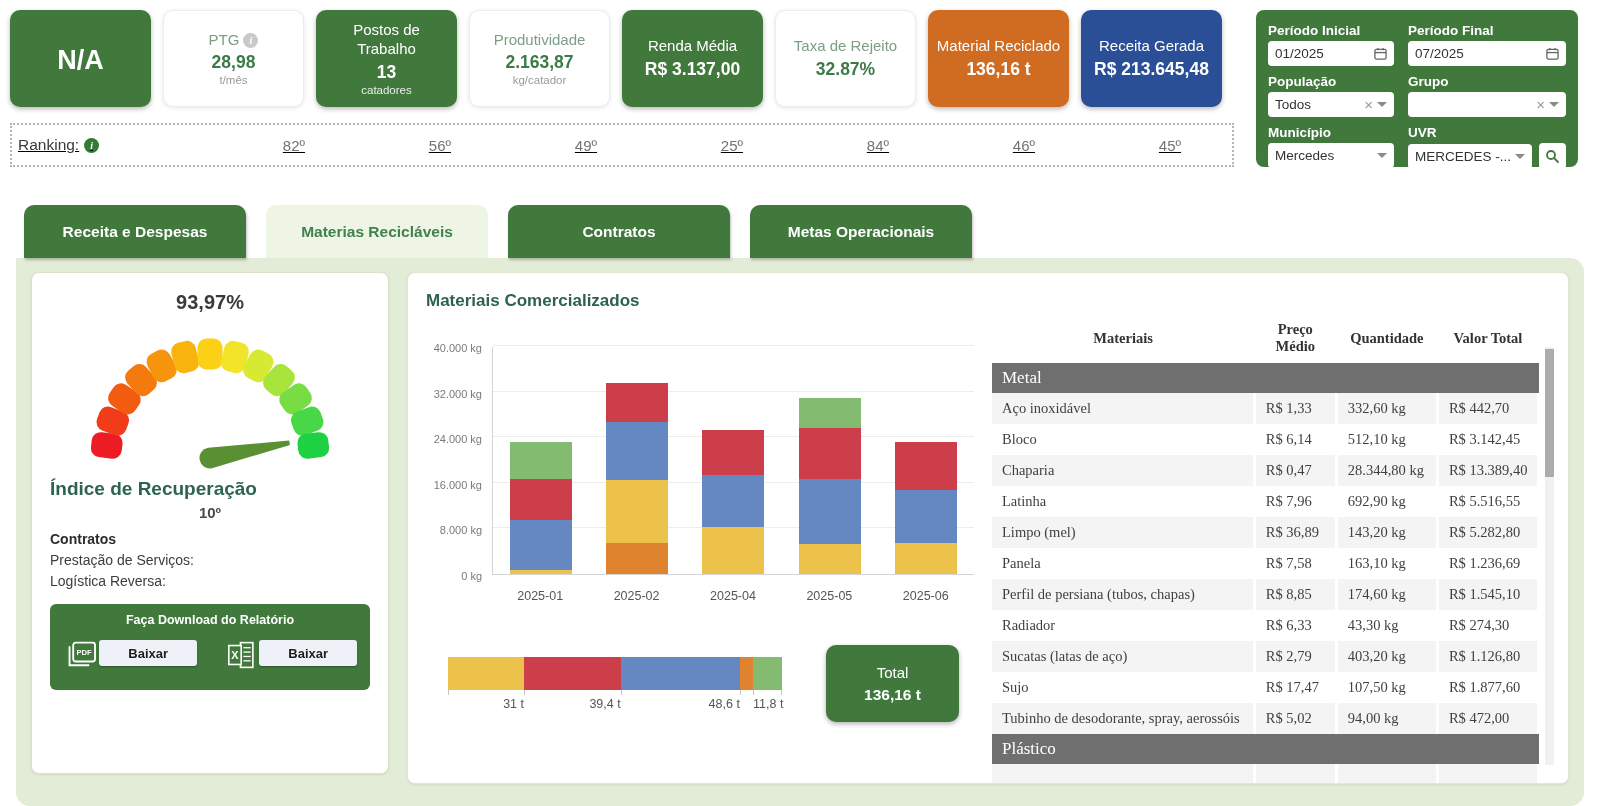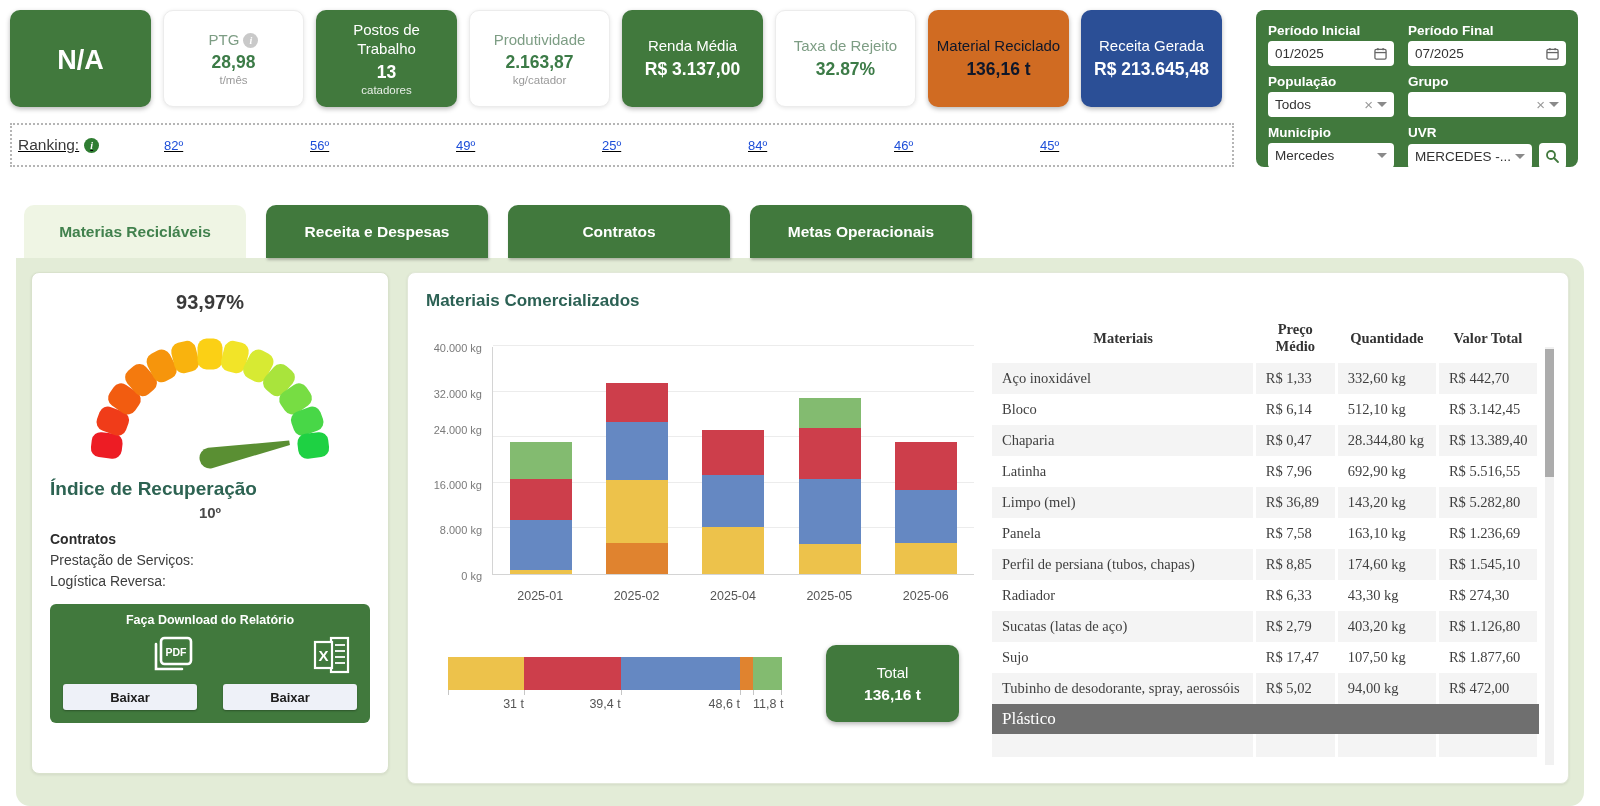--- a/index.html
+++ b/index.html
@@ -7,38 +7,38 @@
     font-family:"Liberation Sans", sans-serif; }
 
   
   .header { display:flex; padding:10px 0 0 10px; gap:22px; }
   .header-left { width:1224px; }
   .kpi-row { display:flex; gap:12px; }
   .kpi-card { width:141px; height:97px; border-radius:10px; display:flex; flex-direction:column;
     align-items:center; justify-content:center; text-align:center; padding:0 6px; cursor:pointer; }
   .kpi-card.white { background:#fff; border:1px solid #ececec; box-shadow:0 1px 4px rgba(0,0,0,.10); }
   .kpi-card.green { background:#41793d; color:#fff; box-shadow:0 2px 5px rgba(0,0,0,.28); }
-  .kpi-card.orange { background:#d06b22; color:#0f172a; box-shadow:0 2px 5px rgba(0,0,0,.28); }
+  .kpi-card.orange { background:#d06b22; color:#ffffff; box-shadow:0 2px 5px rgba(0,0,0,.28); }
   .kpi-card.blue { background:#2b4f96; color:#fff; box-shadow:0 2px 5px rgba(0,0,0,.28); }
   .kpi-label { font-size:15px; line-height:1.25; display:flex; align-items:center; justify-content:center; gap:4px; flex-wrap:wrap; }
   .kpi-card.white .kpi-label { color:#7d9d84; }
   .kpi-value { font-size:17.5px; font-weight:700; margin-top:3px; }
   .kpi-card.white .kpi-value { color:#3c7b47; }
   .kpi-unit { font-size:11.5px; margin-top:1px; }
   .kpi-card.white .kpi-unit { color:#9a9a9a; }
   .kpi-card.green .kpi-unit, .kpi-card.orange .kpi-unit, .kpi-card.blue .kpi-unit { color:rgba(255,255,255,.88); }
   .kpi-card.big .kpi-value { font-size:27px; }
   .info { width:15px; height:15px; border-radius:50%; display:inline-flex; align-items:center; justify-content:center;
     font:italic bold 10px "Liberation Serif", serif; color:#fff; flex:none; cursor:pointer; }
   .info.gray { background:#c9c9c9; }
   .info.greenbg { background:#2f7d32; }
 
   .ranking { margin-top:16px; height:44px; border:2px dotted #b5b5b5; display:flex; gap:5px;
     align-items:center; padding-left:6px;text-decoration:underline; }
-  .rank-cell { width:141px; text-align:left; font-size:13px; color:#1d4ed8; flex:none; }
+  .rank-cell { width:141px; text-align:right; font-size:15px; color:#737373; flex:none; }
   .rank-cell.lbl { display:flex; align-items:center; gap:5px; text-align:left; color:#3a3a3a; font-size:15.5px; }
 
   
   .filter-panel { width:322px; height:157px; background:#41793d; border-radius:8px; padding:5px 12px 8px;
     display:grid; grid-template-columns:1fr 1fr; column-gap:14px; }
   .flabel { display:block; color:#ffffff; font-weight:700; font-size:13.5px; margin:8px 0 3px; }
   .finput { background:#fff; border-radius:4px; height:25px; display:flex; align-items:center;
     padding:0 7px; font-size:13.5px; color:#333; cursor:pointer; gap:4px; }
   .fval { flex:1; white-space:nowrap; overflow:hidden; }
   .clear { color:#9a9a9a; font-size:15px; line-height:1; cursor:pointer; }
@@ -64,21 +64,21 @@
   .gauge-value { text-align:center; font-size:20px; font-weight:700; color:#3a3a3a; margin-top:6px; }
   .gauge-svg-wrap { display:flex; justify-content:center; }
   .gauge-title { text-align:left; font-size:19px; font-weight:700; color:#2d6352; margin-top:4px; }
   .gauge-rank { text-align:center; font-size:15px; font-weight:700; color:#4a4a4a; margin-top:4px; }
   .status-lines { margin-top:8px; font-size:14px; color:#3d3d3d; line-height:1.5; }
   .status-lines .bold { font-weight:700; color:#2c2c2c; }
 
   .download-panel { margin-top:12px; background:#41793d; border-radius:6px; padding:9px 13px 13px; }
   .dl-title { text-align:center; color:#fff; font-weight:700; font-size:12.5px; }
   .dl-row { display:flex; gap:26px; margin-top:6px; }
-  .dl-col { flex:1; display:flex; flex-direction:column; align-items:flex-end; }
+  .dl-col { flex:1; display:flex; flex-direction:row; align-items:flex-start; }
   .dl-btn { width:100%; height:26px; background:#eef1f8; border:none; border-radius:3px; font-weight:700;
     font-size:13px; color:#1d1d1d; cursor:pointer; margin-top:7px; box-shadow:0 1px 2px rgba(0,0,0,.3);
     font-family:"Liberation Sans", sans-serif; }
 
   
   .main-panel { flex:1; height:512px; background:#fff; border:1px solid #e2e8d8; border-radius:8px;
     padding:12px 14px; display:flex; gap:10px; overflow:hidden; box-shadow:0 1px 3px rgba(0,0,0,.08); }
   .main-left { width:560px; flex:none; }
   .chart-title { font-size:17px; font-weight:700; color:#2c6154; margin:6px 0 0 4px; }
 
@@ -251,22 +251,22 @@
                 <circle cx="6" cy="6" r="4" fill="none" stroke="#41793d" stroke-width="1.8"></circle>
                 <line x1="9" y1="9" x2="13" y2="13" stroke="#41793d" stroke-width="1.8" stroke-linecap="round"></line>
               </svg>
           </button>
         </div>
       </div>
     </div>
   </div>
 
   <div class="tabs" id="tabs">
+      <div class="tab">Receita e Despesas</div>
       <div class="tab active">Materias Recicláveis</div>
-      <div class="tab">Receita e Despesas</div>
       <div class="tab">Contratos</div>
       <div class="tab">Metas Operacionais</div>
     </div>
 
   <div class="wrapper">
 
     <div class="left-card">
       <div class="gauge-value">93,97%</div>
       <div class="gauge-svg-wrap">
         <svg id="gauge-svg" width="310" height="160" viewBox="0 0 310 160">
@@ -358,21 +358,21 @@
                 <div class="bar">
                   <div style="height: 48.45px; background: rgb(205, 62, 75);"></div>
                   <div style="height: 52.44px; background: rgb(101, 136, 194);"></div>
                   <div style="height: 31.35px; background: rgb(237, 194, 75);"></div>
                 </div>
               </div>
             </div>
             <div class="ylabel" style="bottom: 23px;">0 kg</div>
             <div class="ylabel" style="bottom: 68.6px;">8.000 kg</div>
             <div class="ylabel" style="bottom: 114.2px;">16.000 kg</div>
-            <div class="ylabel" style="bottom: 169px;">24.000 kg</div>
+            <div class="ylabel" style="bottom: 160px;">24.000 kg</div>
             <div class="ylabel" style="bottom: 205.4px;">32.000 kg</div>
             <div class="ylabel" style="bottom: 251px;">40.000 kg</div>
             <div class="xlabels">
               <div class="xlabel">2025-01</div>
               <div class="xlabel">2025-02</div>
               <div class="xlabel">2025-04</div>
               <div class="xlabel">2025-05</div>
               <div class="xlabel">2025-06</div>
             </div>
           </div>
@@ -417,20 +417,23 @@
             </colgroup>
             <thead>
               <tr>
                 <th>Materiais</th>
                 <th>Preço Médio</th>
                 <th>Quantidade</th>
                 <th>Valor Total</th>
               </tr>
             </thead>
             <tbody>
+              <tr class="section">
+                <td colspan="4">Metal</td>
+              </tr>
               <tr class="striped">
                 <td>Aço inoxidável</td>
                 <td>R$ 1,33</td>
                 <td>332,60 kg</td>
                 <td>R$ 442,70</td>
               </tr>
               <tr>
                 <td>Bloco</td>
                 <td>R$ 6,14</td>
                 <td>512,10 kg</td>

